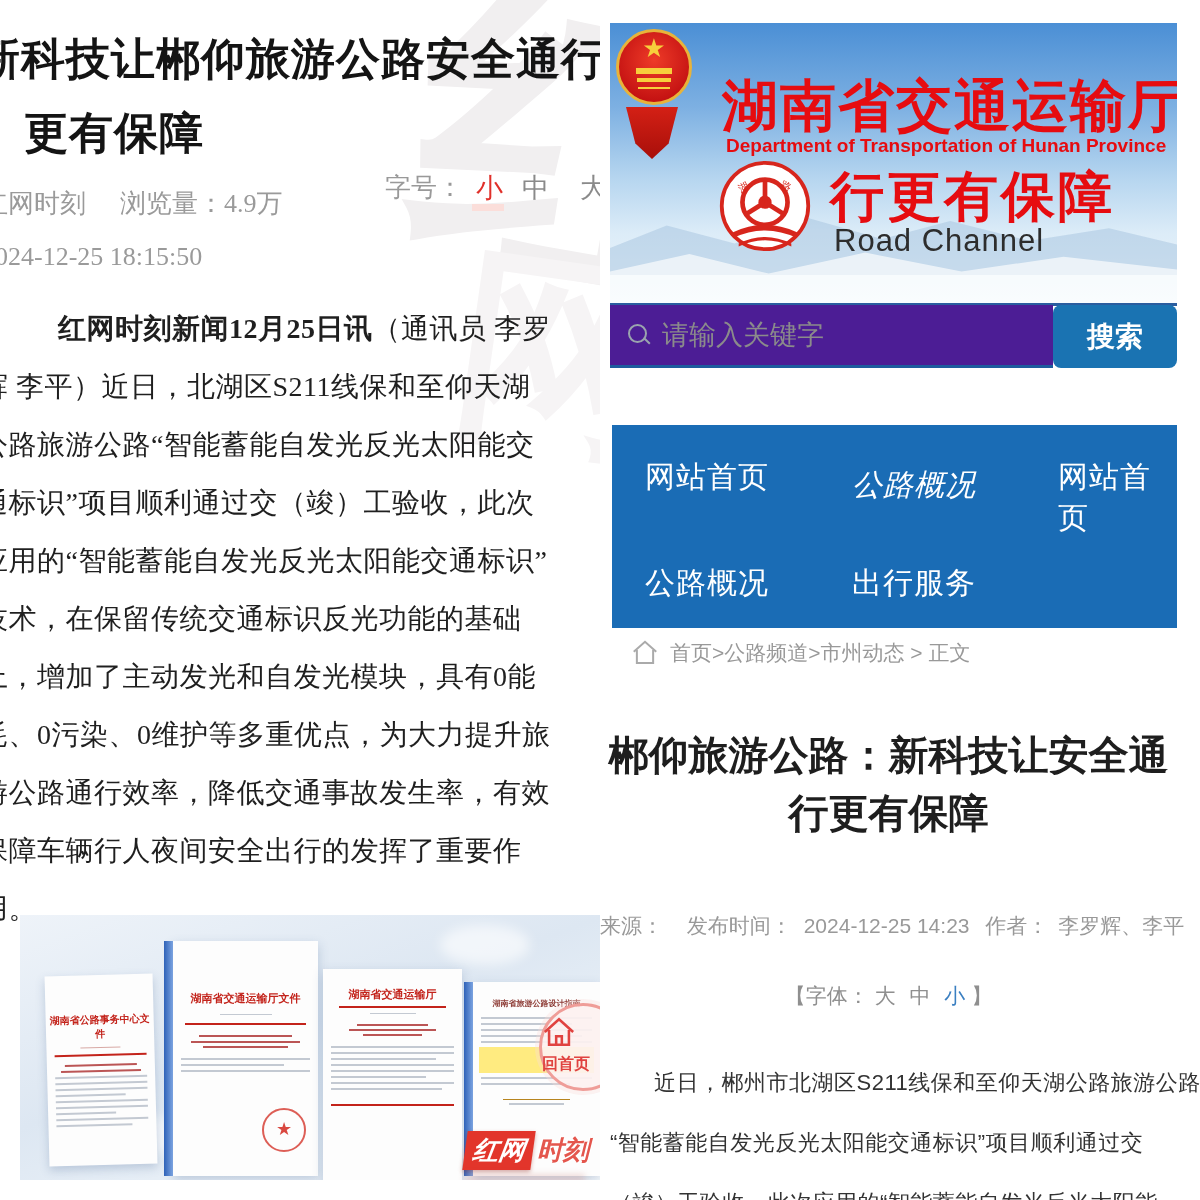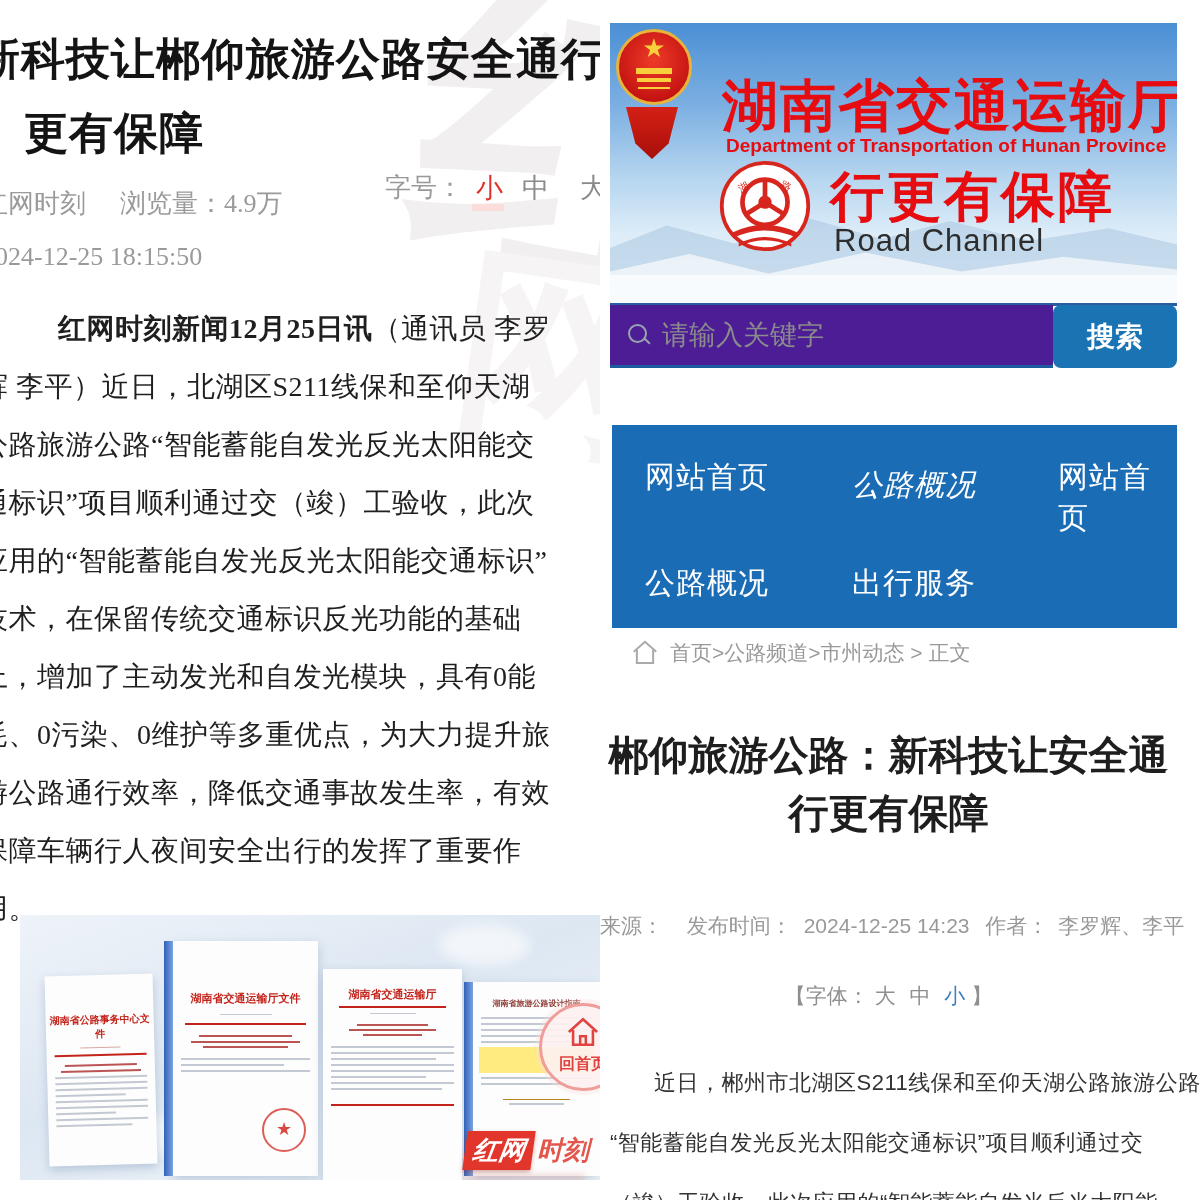--- a/index.html
+++ b/index.html
@@ -49,21 +49,21 @@
   #doc3{left:303px;top:54px;width:139px;height:230px;}
   #doc3 .doc-title{margin-top:18px;font-size:11px;}
   #doc4{left:453px;top:67px;width:127px;height:194px;}
   #doc4 .doc-title{margin-top:16px;font-size:8px;color:#8c3a34;}
   .doc-seal{position:absolute;right:12px;bottom:24px;width:40px;height:40px;border-radius:50%;
             border:2px solid rgba(210,40,30,.75);color:rgba(210,40,30,.85);
             font-size:18px;line-height:38px;text-align:center;}
   .hl{height:26px;background:#ffe76a;margin:4px 6px;opacity:.85;}
   #home-badge{left:519px;top:88px;width:82px;height:82px;border-radius:50%;
               background:rgba(253,241,240,.92);border:3px solid #ef9d98;
-              text-align:center;box-shadow:0 0 0 4px rgba(250,220,218,.35);}
+              text-align:left;box-shadow:0 0 0 4px rgba(250,220,218,.35);}
   #home-badge .badge-label{color:#e04340;font-size:16px;font-weight:700;margin-top:2px;}
   #brand-logo{left:445px;top:216px;}
   .brand-box{display:inline-block;background:#e2352b;color:#fff;font-weight:700;
              font-style:italic;font-size:26px;padding:2px 8px;transform:skewX(-8deg);
              box-shadow:0 2px 4px rgba(150,40,30,.4);}
   .brand-outline{display:inline-block;color:#e4564d;font-weight:700;font-style:italic;
                  font-size:26px;margin-left:4px;text-shadow:1px 1px 0 #fff,-1px -1px 0 #fff;}
   .brand-reflection{width:120px;height:10px;margin-top:4px;background:rgba(200,120,110,.25);
                     filter:blur(3px);}
 

